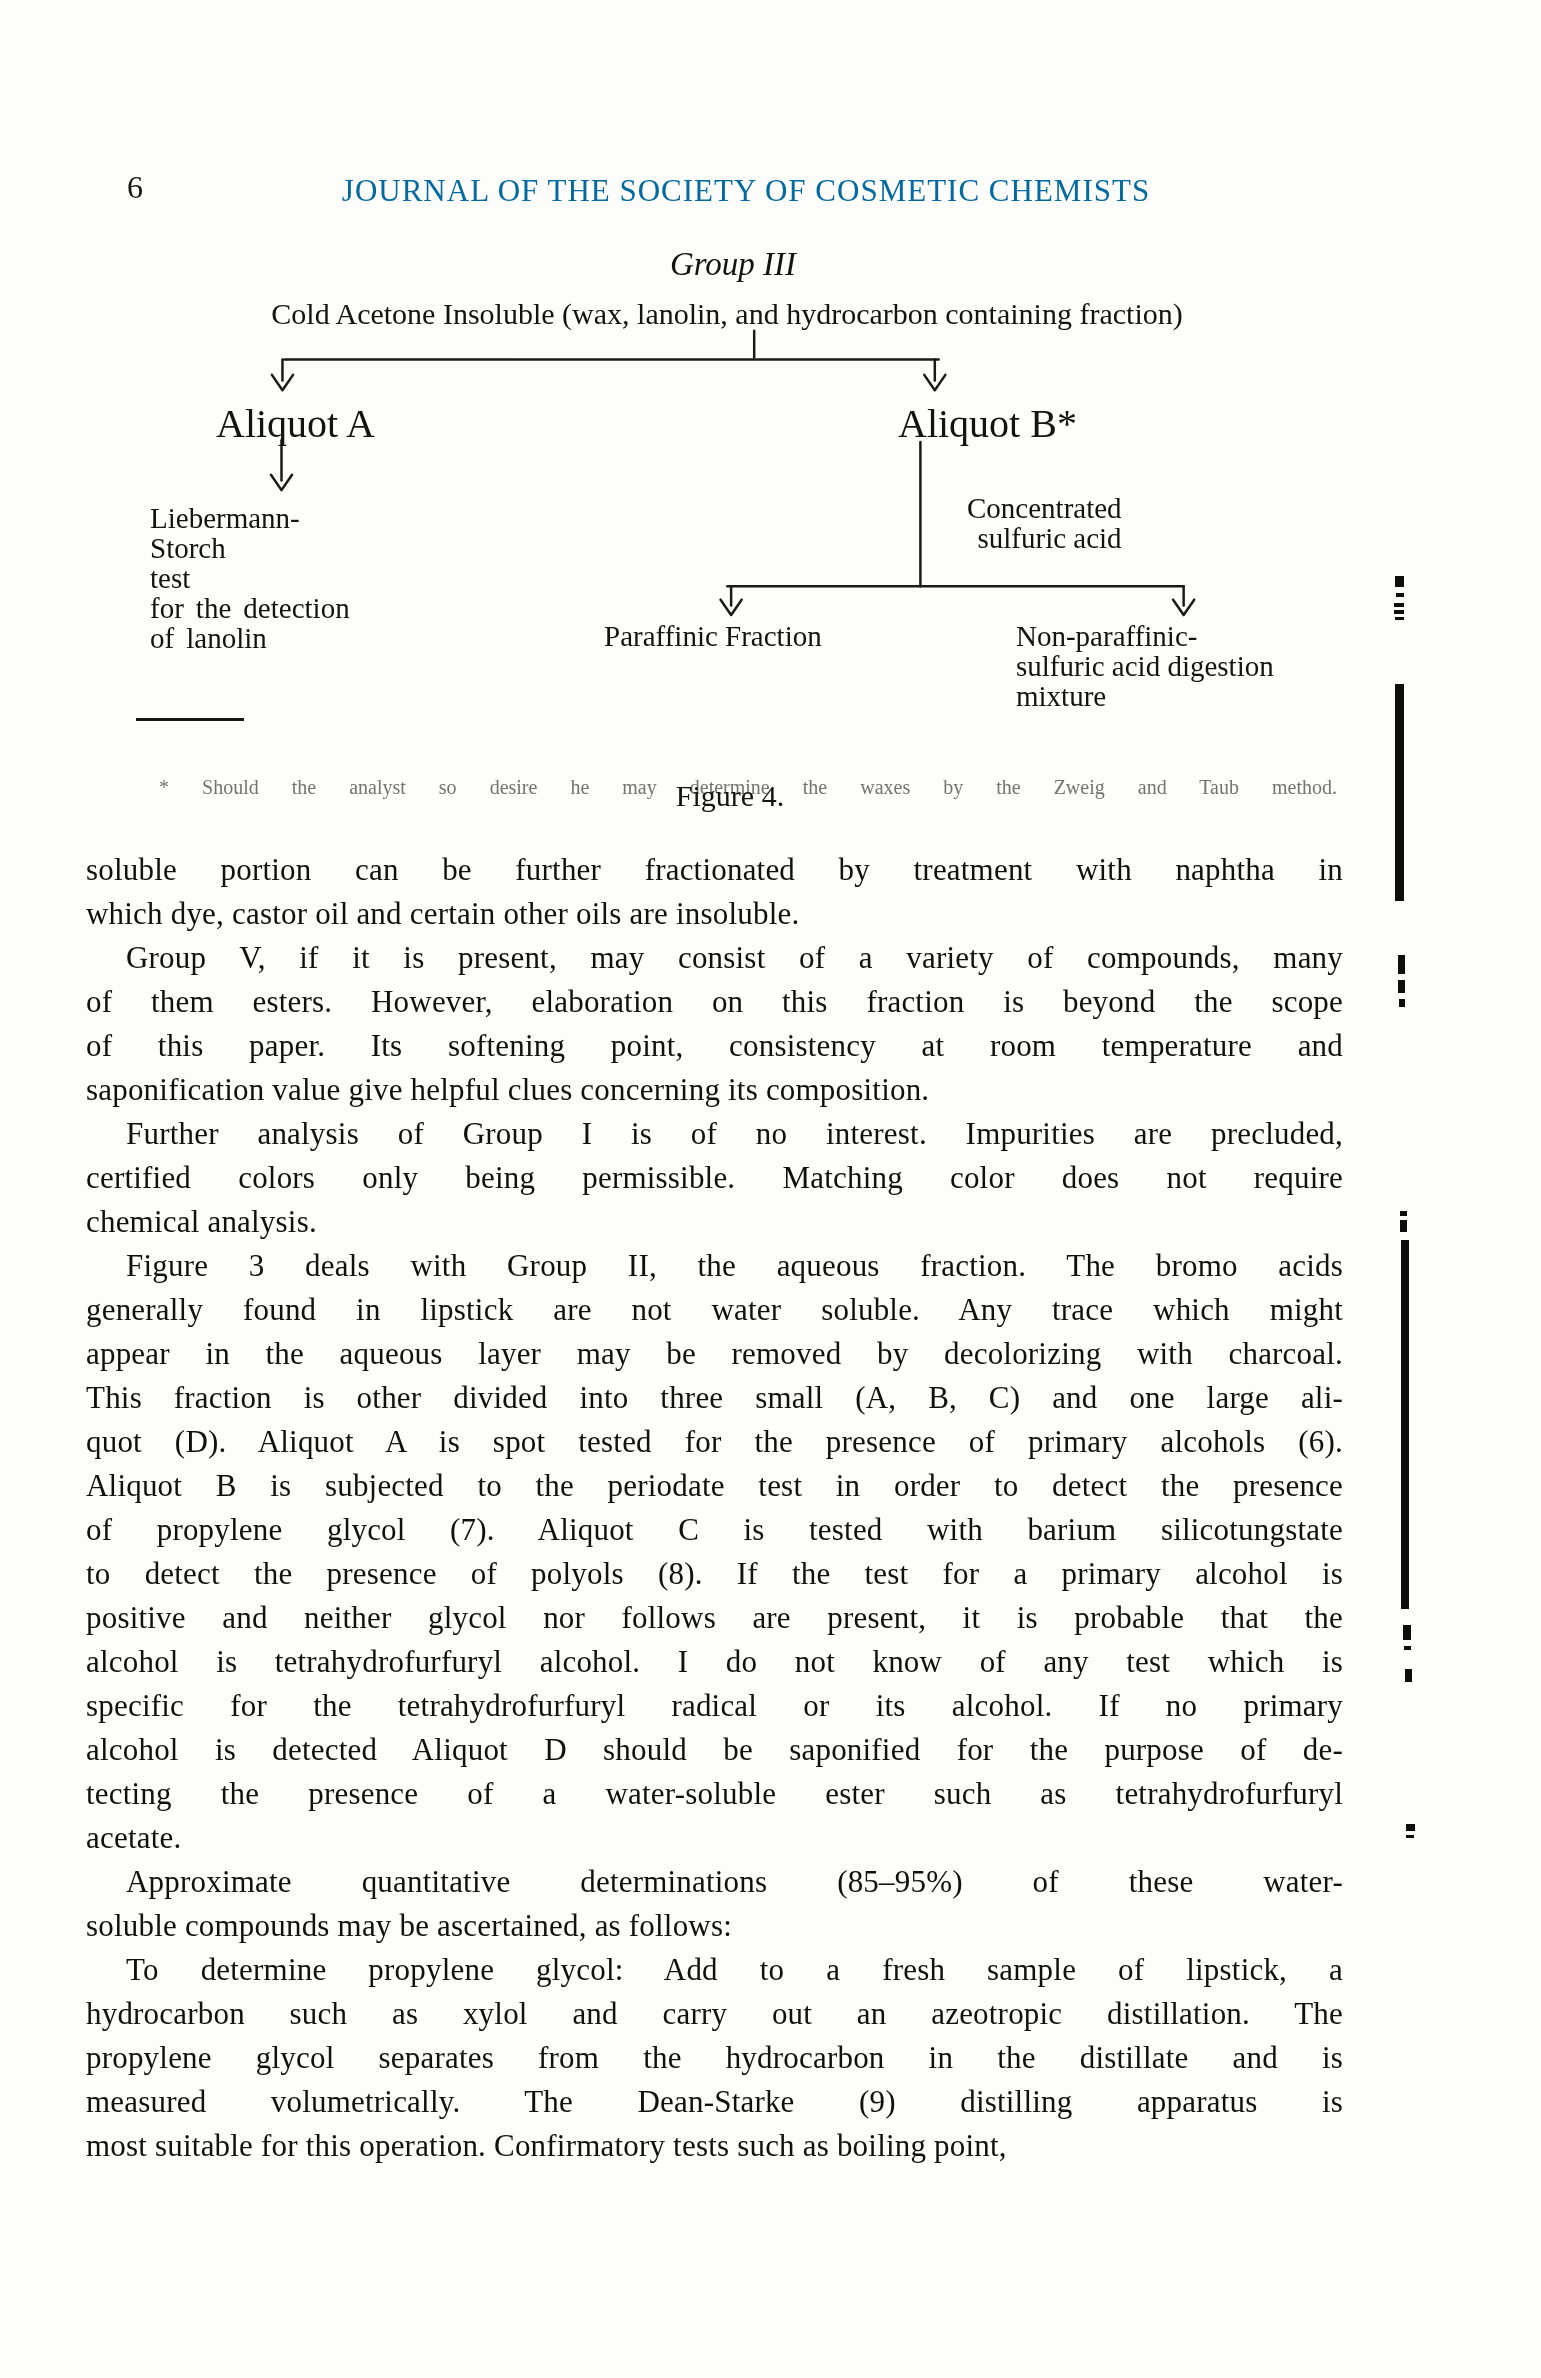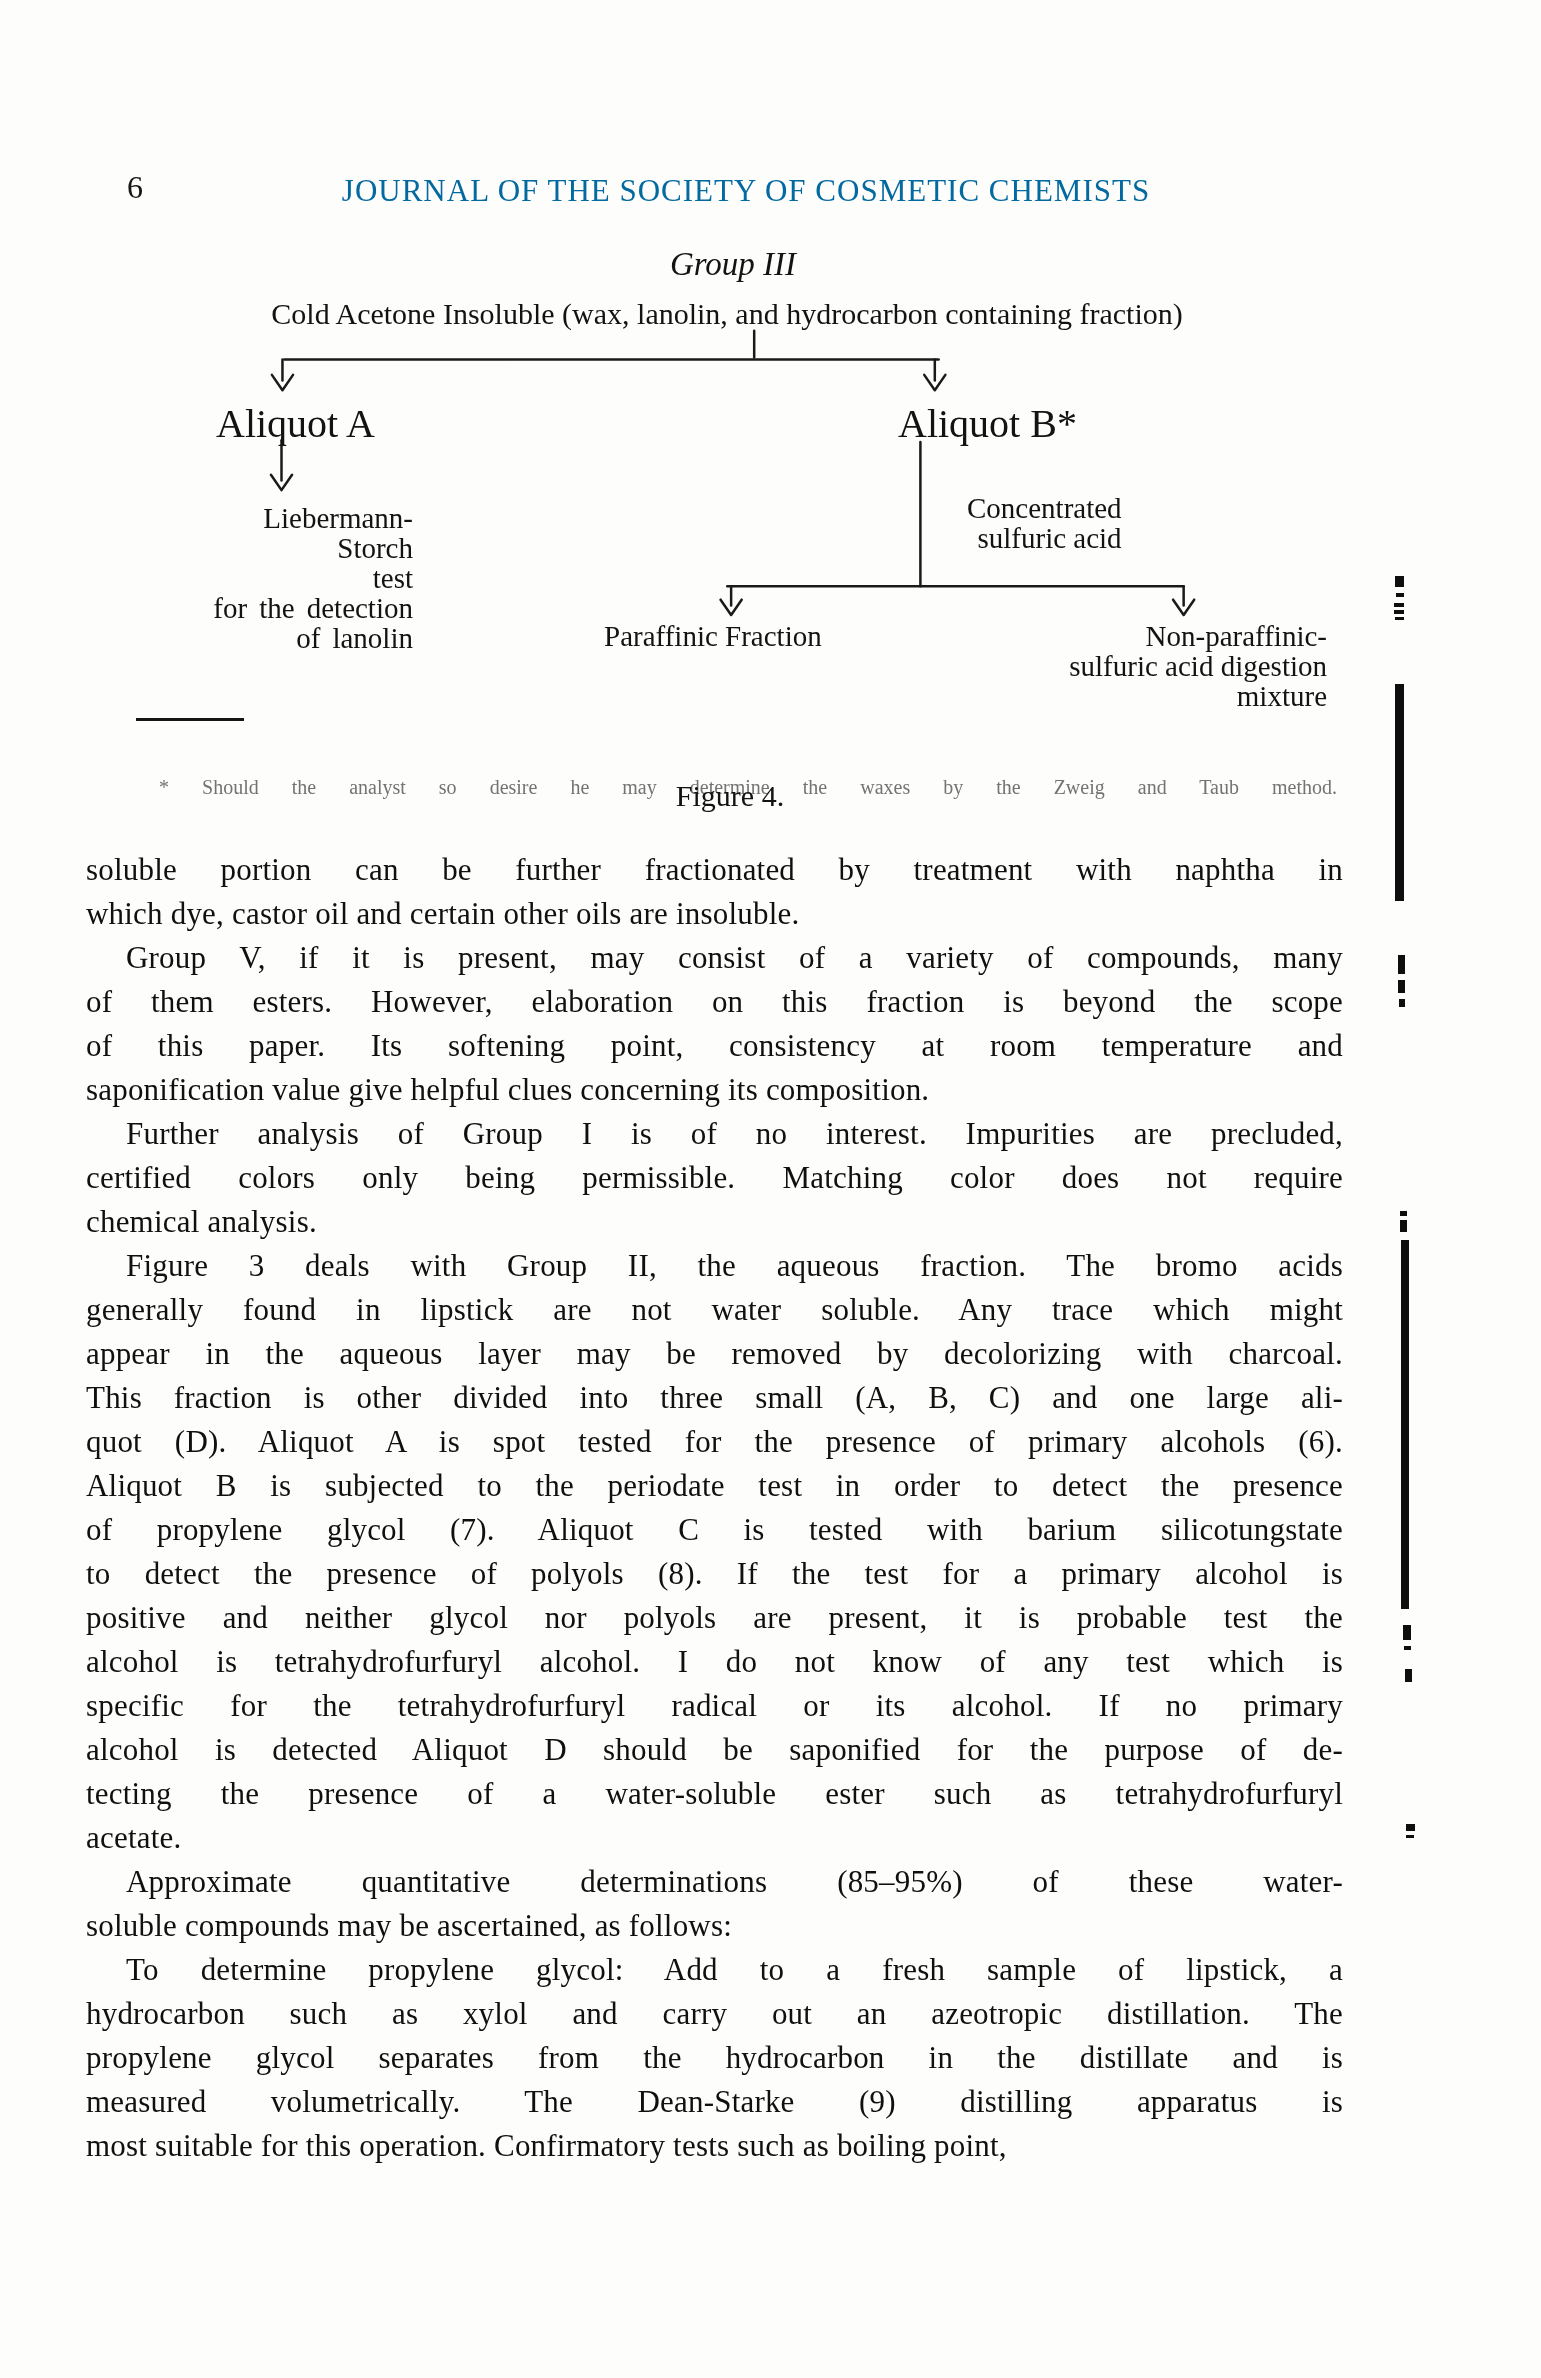--- a/index.html
+++ b/index.html
@@ -26,21 +26,21 @@
   .fig-label { position:absolute; color:#131313; font-size:40px; white-space:nowrap; }
   .group-title {
     position:absolute; left:733px; top:246px; transform:translateX(-50%);
     font-size:33px; font-style:italic; white-space:nowrap; color:#131313;
   }
   .subtitle {
     position:absolute; left:727px; top:297px; transform:translateX(-50%);
     font-size:30px; white-space:nowrap; color:#131313;font-family:Liberation Serif, serif;
   }
   .node-block { position:absolute; color:#131313; font-size:29px; line-height:30px; }
-  .centered  { text-align:right; }
+  .centered  { text-align:left; }
   .liebermann { left:150px; top:503px; width:263px; word-spacing:4.8px; }
   .concentrated { left:967px; top:493px; text-align:right; }
   .nonparaffinic { left:1016px; top:621px; width:311px; line-height:30px; }
   .paraffinic { left:604px; top:621px; width:252px; text-align:left; }
   .aliquot-a { left:216px; top:400px; }
   .aliquot-b { left:898px; top:400px; }
   .connectors { position:absolute; left:0; top:0; }
   .footnote-rule {
     position:absolute; left:136px; top:718px; width:108px; height:2.9px;
     background:#151515;
@@ -141,21 +141,21 @@
       <div class="bline">certified colors only being permissible. Matching color does not require</div>
       <div class="bline end">chemical analysis.</div>
       <div class="bline indent">Figure 3 deals with Group II, the aqueous fraction. The bromo acids</div>
       <div class="bline">generally found in lipstick are not water soluble. Any trace which might</div>
       <div class="bline">appear in the aqueous layer may be removed by decolorizing with charcoal.</div>
       <div class="bline">This fraction is other divided into three small (A, B, C) and one large ali-</div>
       <div class="bline">quot (D). Aliquot A is spot tested for the presence of primary alcohols (6).</div>
       <div class="bline">Aliquot B is subjected to the periodate test in order to detect the presence</div>
       <div class="bline">of propylene glycol (7). Aliquot C is tested with barium silicotungstate</div>
       <div class="bline">to detect the presence of polyols (8). If the test for a primary alcohol is</div>
-      <div class="bline">positive and neither glycol nor polyols are present, it is probable test the</div>
+      <div class="bline">positive and neither glycol nor follows are present, it is probable that the</div>
       <div class="bline">alcohol is tetrahydrofurfuryl alcohol. I do not know of any test which is</div>
       <div class="bline">specific for the tetrahydrofurfuryl radical or its alcohol. If no primary</div>
       <div class="bline">alcohol is detected Aliquot D should be saponified for the purpose of de-</div>
       <div class="bline">tecting the presence of a water-soluble ester such as tetrahydrofurfuryl</div>
       <div class="bline end">acetate.</div>
       <div class="bline indent">Approximate quantitative determinations (85–95%) of these water-</div>
       <div class="bline end">soluble compounds may be ascertained, as follows:</div>
       <div class="bline indent">To determine propylene glycol: Add to a fresh sample of lipstick, a</div>
       <div class="bline">hydrocarbon such as xylol and carry out an azeotropic distillation. The</div>
       <div class="bline">propylene glycol separates from the hydrocarbon in the distillate and is</div>

